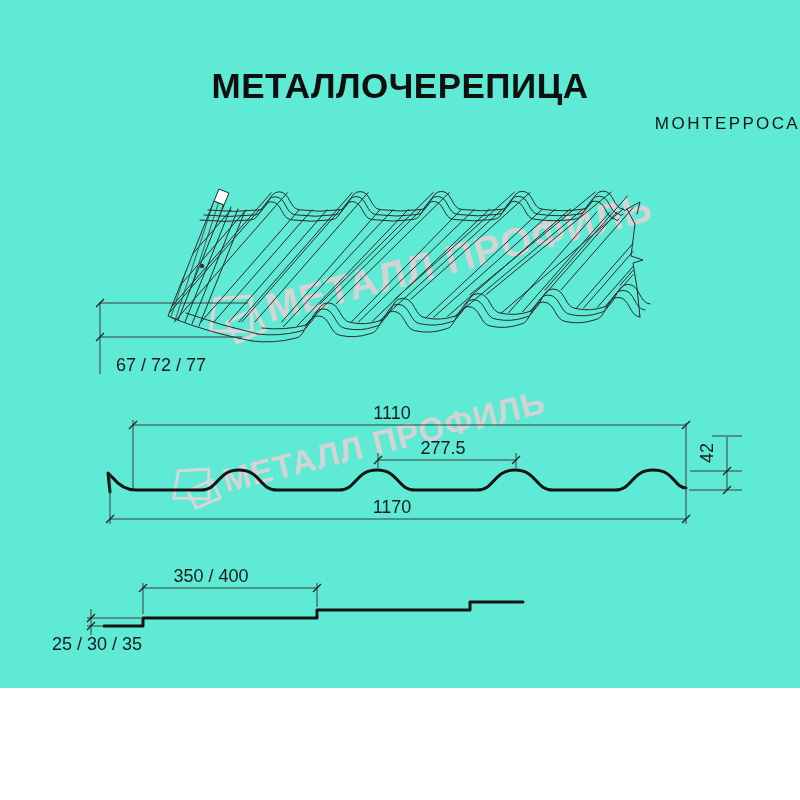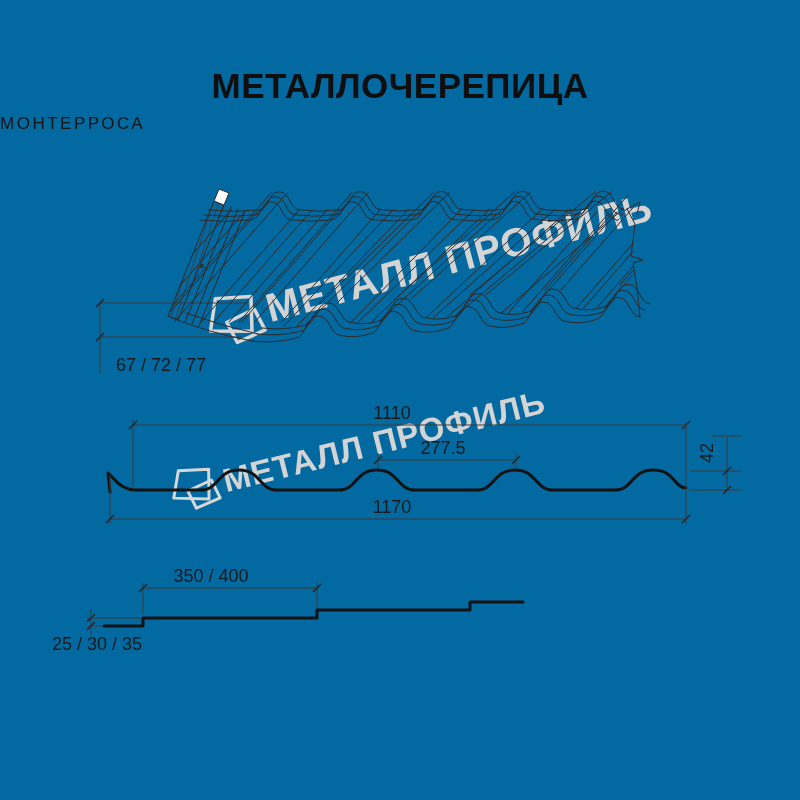--- a/index.html
+++ b/index.html
@@ -1,20 +1,20 @@
 <!DOCTYPE html>
 <html><head>
 <meta charset="utf-8">
 <style>
   html,body{margin:0;padding:0;background:#fff;}
-  .stage{position:relative;width:800px;height:800px;background:#0369a1;overflow:hidden;
+  .stage{position:relative;width:800px;height:688px;background:#5eead4;overflow:hidden;
          font-family:"Liberation Sans",sans-serif;}
   .t-title{position:absolute;top:66px;left:0;width:100%;text-align:center;
            font-size:35px;font-weight:700;letter-spacing:.5px;color:#0f0f0f;}
-  .t-sub{position:absolute;top:114px;left:0;width:100%;text-align:left;
+  .t-sub{position:absolute;top:114px;left:0;width:100%;text-align:right;
          font-size:17px;font-weight:400;letter-spacing:2.5px;color:#161616;}
   svg.art{position:absolute;left:0;top:0;}
   #iso line,#iso path{fill:none;stroke:#2b2b2b;stroke-width:1;stroke-linecap:round;stroke-linejoin:round;}
   .thk{fill:none;stroke:#131313;stroke-width:3;stroke-linejoin:round;stroke-linecap:round;}
   .dim line{stroke:#3d3d3d;stroke-width:1;}
   .tick{stroke:#222;stroke-width:1.3;fill:none;}
   .dtxt{font-size:18px;fill:#1b1b1b;font-family:"Liberation Sans",sans-serif;}
   .wmt{font-weight:700;letter-spacing:1px;fill:#d4d4d4;font-family:"Liberation Sans",sans-serif;}
   .wml{fill:none;stroke:#d7d7d7;stroke-width:3.5;stroke-linejoin:round;}
 </style>

